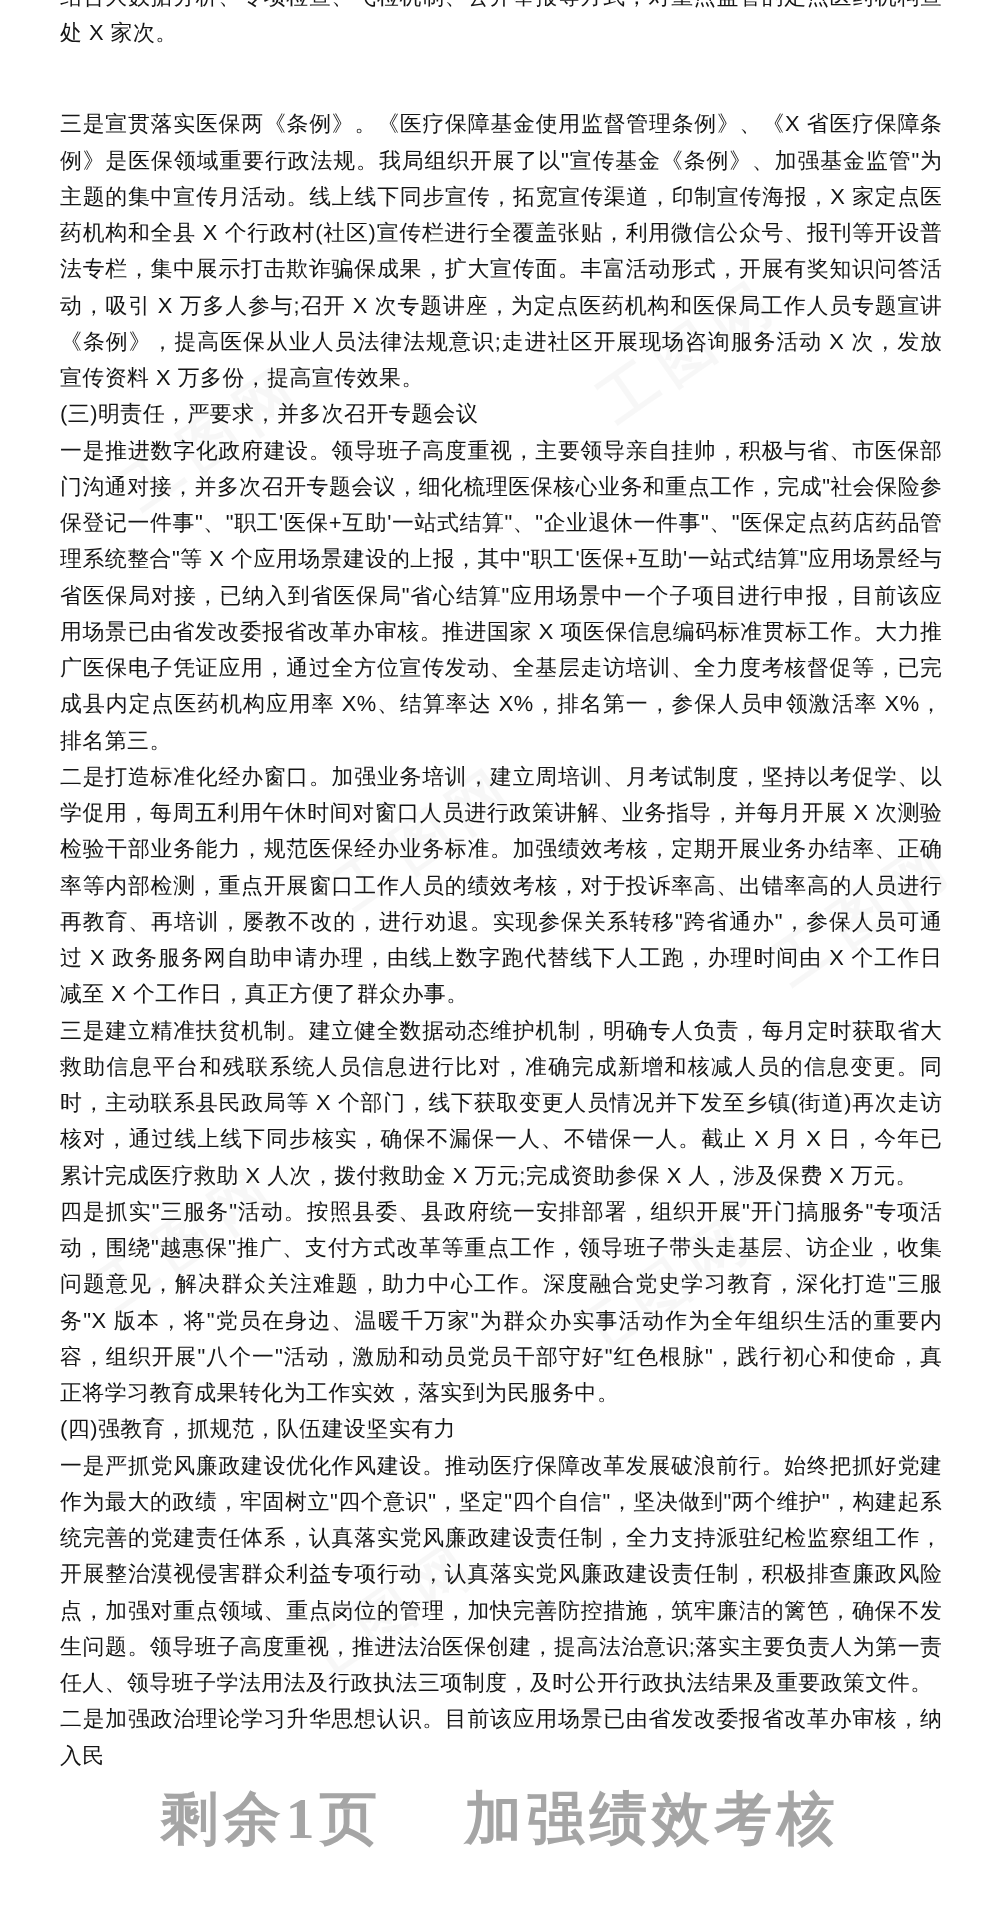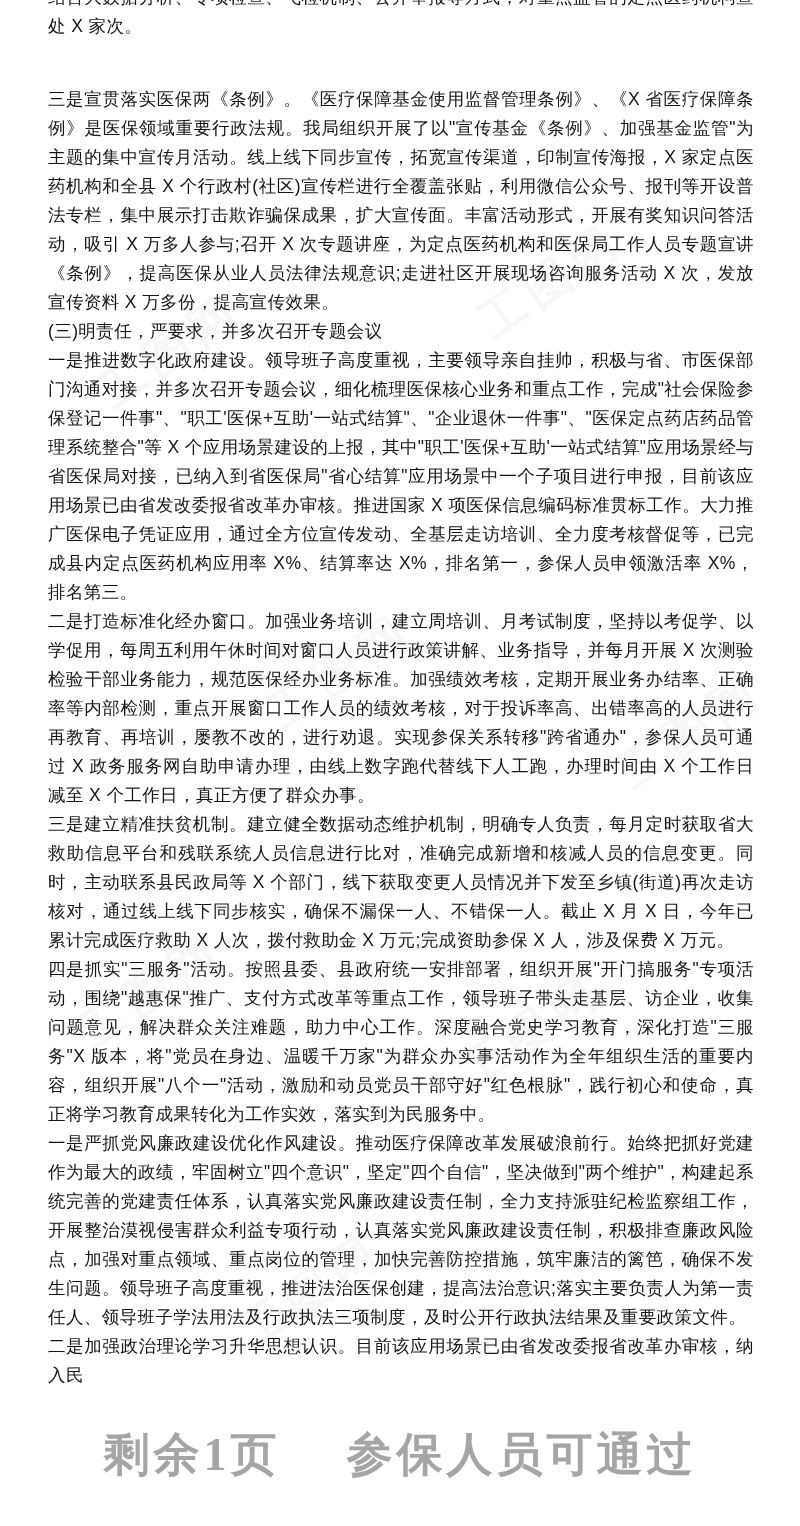--- a/index.html
+++ b/index.html
@@ -92,22 +92,23 @@
   </div>
 
   <div class="doc">
     <p class="para clipped-top gap-after">结合大数据分析、专项检查、飞检机制、公开举报等方式，对重点监管的定点医药机构查处 X 家次。</p>
     <p class="para">三是宣贯落实医保两《条例》。《医疗保障基金使用监督管理条例》、《X 省医疗保障条例》是医保领域重要行政法规。我局组织开展了以"宣传基金《条例》、加强基金监管"为主题的集中宣传月活动。线上线下同步宣传，拓宽宣传渠道，印制宣传海报，X 家定点医药机构和全县 X 个行政村(社区)宣传栏进行全覆盖张贴，利用微信公众号、报刊等开设普法专栏，集中展示打击欺诈骗保成果，扩大宣传面。丰富活动形式，开展有奖知识问答活动，吸引 X 万多人参与;召开 X 次专题讲座，为定点医药机构和医保局工作人员专题宣讲《条例》，提高医保从业人员法律法规意识;走进社区开展现场咨询服务活动 X 次，发放宣传资料 X 万多份，提高宣传效果。</p>
     <p class="para">(三)明责任，严要求，并多次召开专题会议</p>
     <p class="para">一是推进数字化政府建设。领导班子高度重视，主要领导亲自挂帅，积极与省、市医保部门沟通对接，并多次召开专题会议，细化梳理医保核心业务和重点工作，完成"社会保险参保登记一件事"、"职工'医保+互助'一站式结算"、"企业退休一件事"、"医保定点药店药品管理系统整合"等 X 个应用场景建设的上报，其中"职工'医保+互助'一站式结算"应用场景经与省医保局对接，已纳入到省医保局"省心结算"应用场景中一个子项目进行申报，目前该应用场景已由省发改委报省改革办审核。推进国家 X 项医保信息编码标准贯标工作。大力推广医保电子凭证应用，通过全方位宣传发动、全基层走访培训、全力度考核督促等，已完成县内定点医药机构应用率 X%、结算率达 X%，排名第一，参保人员申领激活率 X%，排名第三。</p>
     <p class="para">二是打造标准化经办窗口。加强业务培训，建立周培训、月考试制度，坚持以考促学、以学促用，每周五利用午休时间对窗口人员进行政策讲解、业务指导，并每月开展 X 次测验检验干部业务能力，规范医保经办业务标准。加强绩效考核，定期开展业务办结率、正确率等内部检测，重点开展窗口工作人员的绩效考核，对于投诉率高、出错率高的人员进行再教育、再培训，屡教不改的，进行劝退。实现参保关系转移"跨省通办"，参保人员可通过 X 政务服务网自助申请办理，由线上数字跑代替线下人工跑，办理时间由 X 个工作日减至 X 个工作日，真正方便了群众办事。</p>
     <p class="para">三是建立精准扶贫机制。建立健全数据动态维护机制，明确专人负责，每月定时获取省大救助信息平台和残联系统人员信息进行比对，准确完成新增和核减人员的信息变更。同时，主动联系县民政局等 X 个部门，线下获取变更人员情况并下发至乡镇(街道)再次走访核对，通过线上线下同步核实，确保不漏保一人、不错保一人。截止 X 月 X 日，今年已累计完成医疗救助 X 人次，拨付救助金 X 万元;完成资助参保 X 人，涉及保费 X 万元。</p>
     <p class="para">四是抓实"三服务"活动。按照县委、县政府统一安排部署，组织开展"开门搞服务"专项活动，围绕"越惠保"推广、支付方式改革等重点工作，领导班子带头走基层、访企业，收集问题意见，解决群众关注难题，助力中心工作。深度融合党史学习教育，深化打造"三服务"X 版本，将"党员在身边、温暖千万家"为群众办实事活动作为全年组织生活的重要内容，组织开展"八个一"活动，激励和动员党员干部守好"红色根脉"，践行初心和使命，真正将学习教育成果转化为工作实效，落实到为民服务中。</p>
+    <p class="para">(四)强教育，抓规范，队伍建设坚实有力</p>
     <p class="para">一是严抓党风廉政建设优化作风建设。推动医疗保障改革发展破浪前行。始终把抓好党建作为最大的政绩，牢固树立"四个意识"，坚定"四个自信"，坚决做到"两个维护"，构建起系统完善的党建责任体系，认真落实党风廉政建设责任制，全力支持派驻纪检监察组工作，开展整治漠视侵害群众利益专项行动，认真落实党风廉政建设责任制，积极排查廉政风险点，加强对重点领域、重点岗位的管理，加快完善防控措施，筑牢廉洁的篱笆，确保不发生问题。领导班子高度重视，推进法治医保创建，提高法治意识;落实主要负责人为第一责任人、领导班子学法用法及行政执法三项制度，及时公开行政执法结果及重要政策文件。</p>
     <p class="para">二是加强政治理论学习升华思想认识。目前该应用场景已由省发改委报省改革办审核，纳入民</p>
   </div>
 
   <div class="footer">
     <span>剩余1页</span>
-    <span>参保人员可通过</span>
+    <span>加强绩效考核</span>
   </div>
 
 </div>
 
 </body></html>

